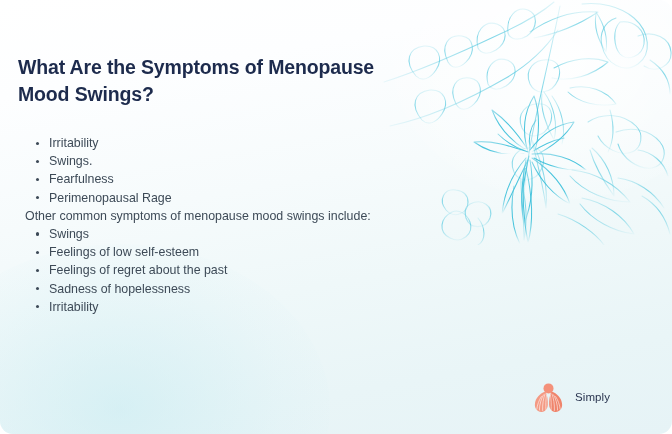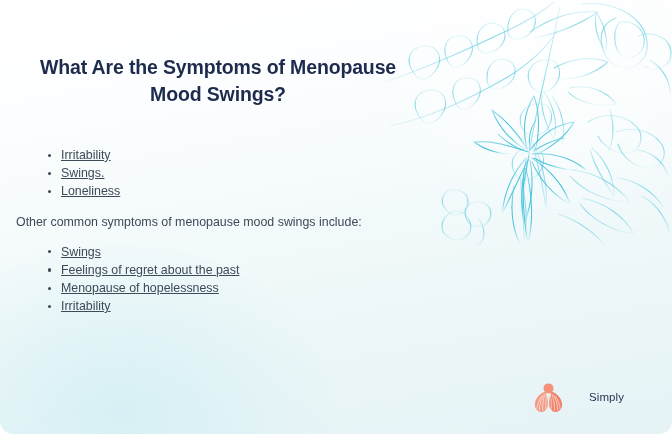--- a/index.html
+++ b/index.html
@@ -74,39 +74,37 @@
   .title {
     position: absolute;
     left: 18px;
     top: 41px;
     width: 400px;
     font-size: 19.5px;
     font-weight: bold;
     line-height: 1.38;
     color: #1d2b4d;
     letter-spacing: -0.15px;
-    text-align: center;
   }
 
   
   .content {
     position: absolute;
     left: 0;
     top: 134px;
     width: 470px;
     color: #3d4a57;
     font-size: 12.4px;
     line-height: 1.0;
   }
 
   ul.symptom-list {
     list-style: none;
-    margin: 12px;
+    margin: 0;
     padding: 0;
-    text-decoration: underline;
   }
   ul.symptom-list li {
     position: relative;
     padding-left: 49px;
     height: 18.2px;
     line-height: 18.2px;
     white-space: nowrap;
   }
   ul.symptom-list li::before {
     content: "";
@@ -114,34 +112,34 @@
     left: 36px;
     top: 50%;
     margin-top: -1.6px;
     width: 3.2px;
     height: 3.2px;
     border-radius: 50%;
     background: #3d4a57;
   }
 
   .interstitial {
-    padding-left: 16px;
+    padding-left: 25px;
     height: 18.2px;
     line-height: 18.2px;
     white-space: nowrap;
   }
 
   
   .logo {
     position: absolute;
     left: 531px;
     top: 381px;
     display: flex;
     align-items: center;
-    gap: 23px;
+    gap: 9px;
   }
   .logo-mark {
     width: 35px;
     height: 34px;
     flex: 0 0 auto;
   }
   .logo-mark svg { display: block; width: 100%; height: 100%; }
   .logo-text {
     display: flex;
     flex-direction: column;
@@ -274,29 +272,31 @@
       </svg>
     </div>
 
     <h1 class="title">What Are the Symptoms of Menopause Mood Swings?</h1>
 
     <div class="content">
 
       <ul class="symptom-list">
         <li>Irritability</li>
         <li>Swings.</li>
-        <li>Loneliness</li>
+        <li>Fearfulness</li>
+        <li>Perimenopausal Rage</li>
       </ul>
 
       <div class="interstitial">Other common symptoms of menopause mood swings include:</div>
 
       <ul class="symptom-list">
         <li>Swings</li>
+        <li>Feelings of low self-esteem</li>
         <li>Feelings of regret about the past</li>
-        <li>Menopause of hopelessness</li>
+        <li>Sadness of hopelessness</li>
         <li>Irritability</li>
       </ul>
 
     </div>
 
     <div class="logo">
       <div class="logo-mark">
         <svg viewBox="0 0 35 34" xmlns="http://www.w3.org/2000/svg">
           <g>
 

